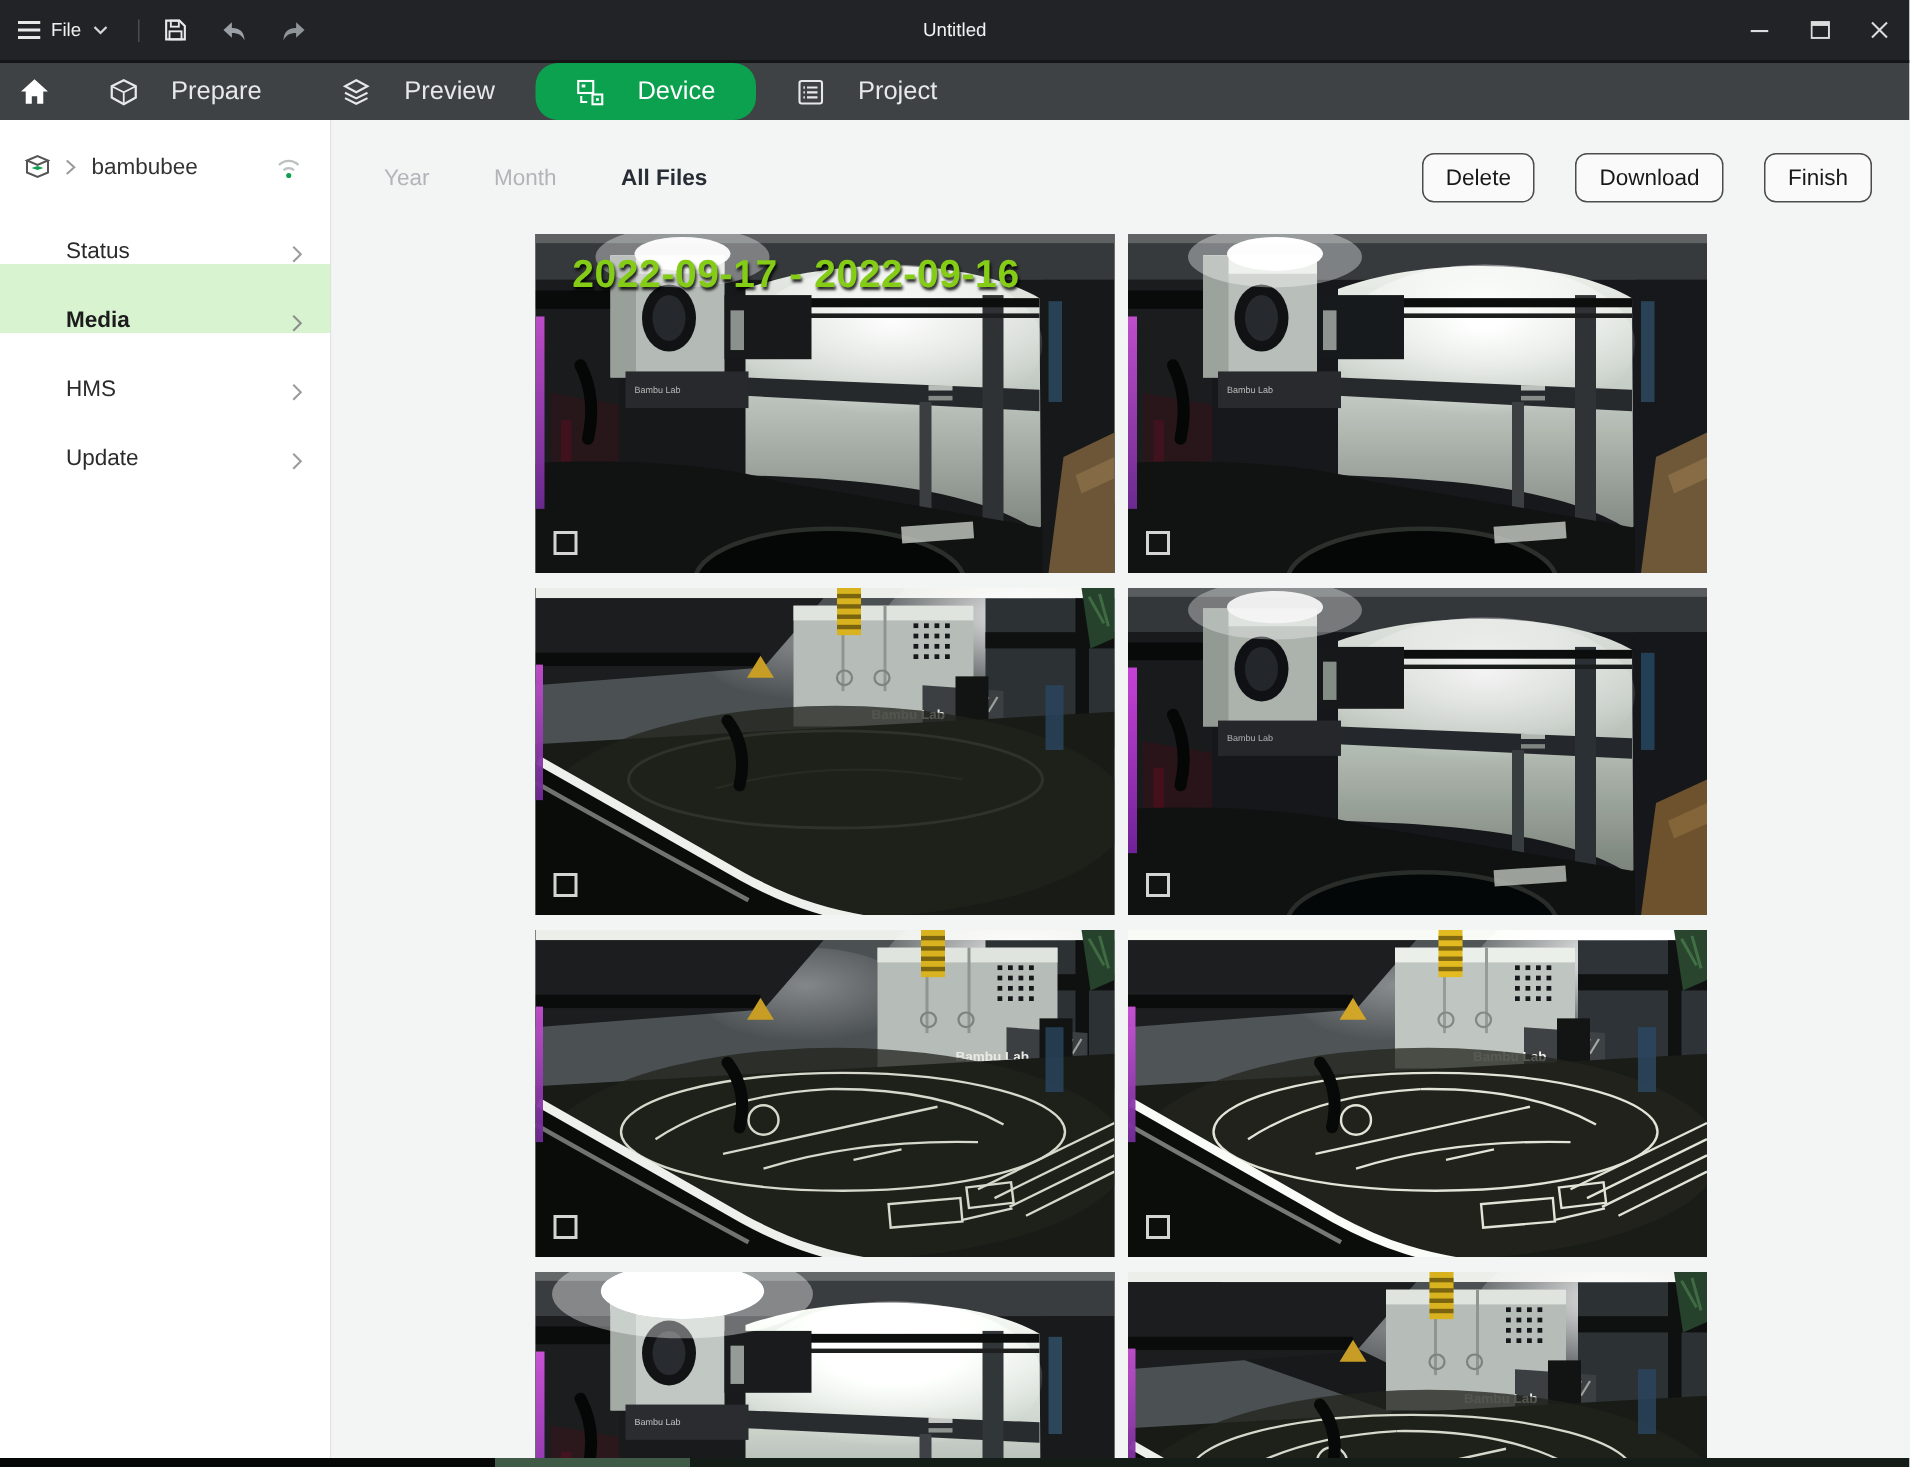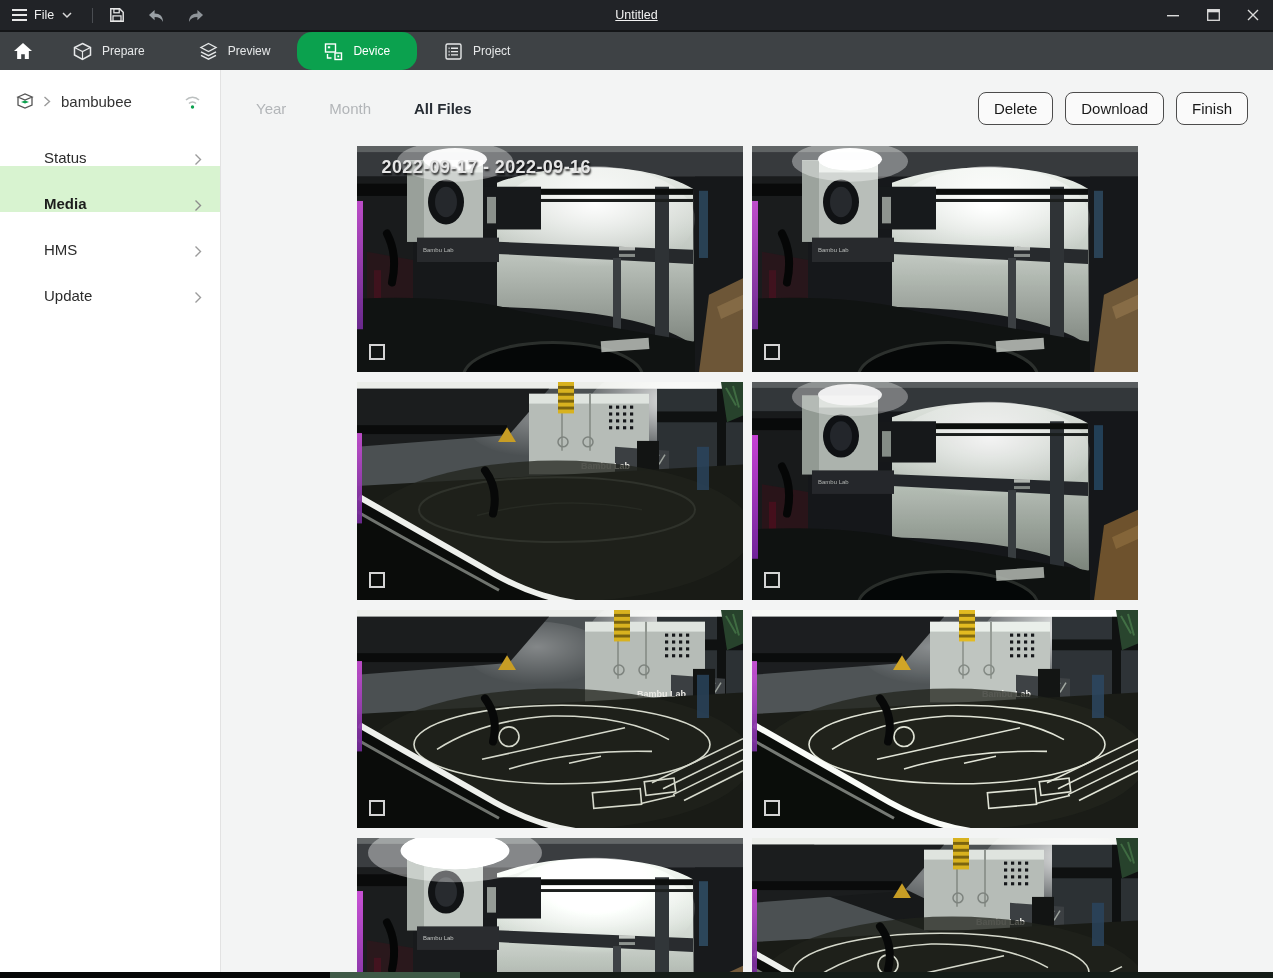--- a/index.html
+++ b/index.html
@@ -6,78 +6,78 @@
   html,body { width:1273px; height:978px; overflow:hidden; }
   body {
     font-family:"Liberation Sans", sans-serif;
     background:#f3f4f4;
     position:relative;
     box-shadow: inset 2px 0 0 #1b1d1f;
   }
 
   
   .titlebar{
-    height:32px; background:#212327; display:flex; align-items:center;
+    height:42px; background:#212327; display:flex; align-items:center;
     color:#e8e8e8; position:relative; border-bottom:2px solid #141618;
   }
   .tb-left{ display:flex; align-items:center; padding-left:12px; z-index:2; }
   .tb-item{ display:flex; align-items:center; justify-content:center; }
   .file-label{ font-size:12.5px; color:#f0f0f0; margin:0 8px 0 7px; }
   .tb-chevron{ margin-right:14px; }
   .tb-divider{ width:1px; height:15px; background:#4a4d52; margin:0 16px 0 6px; }
   .tb-icon{ margin-right:22px; cursor:pointer; }
   .tb-title{
     position:absolute; left:0; right:0; text-align:center;
-    font-size:12.5px; color:#f2f2f2; pointer-events:none;text-decoration:underline;
+    font-size:12.5px; color:#f2f2f2; pointer-events:none;
   }
   .tb-controls{ margin-left:auto; display:flex; z-index:2; }
   .tb-btn{ width:40px; height:24px; display:flex; align-items:center; justify-content:center; color:#dcdcdc; cursor:pointer; }
 
   
   .navbar{ height:38px; background:#3e4245; display:flex; align-items:stretch; color:#e6e8e9; }
   .nav-home{ width:46px; display:flex; align-items:center; justify-content:center; cursor:pointer; }
-  .nav-tab{ display:flex; align-items:center; gap:10px; padding:0 27px; font-size:12px; cursor:pointer;justify-content:flex-end; }
+  .nav-tab{ display:flex; align-items:center; gap:22px; padding:0 27px; font-size:17px; cursor:pointer;justify-content:flex-end; }
   .nav-tab.active{ background:#0ba14e; color:#ffffff;border-radius:15px; }
 
   
   .app{ display:flex; height:912px; }
   .sidebar{ width:221px; background:#ffffff; border-right:1px solid #e2e2e2; flex:none; }
   .printer-row{ height:50px; display:flex; align-items:center; padding:12px 17px 0 15px; cursor:pointer; }
   .printer-name{ font-size:15px; color:#333333; margin-left:10px; }
   .printer-row .wifi{ margin-left:auto; }
   .side-item{
     height:46px; display:flex; align-items:flex-end;
     padding:0 18px 0 44px; font-size:15px; color:#2b2b2b; cursor:pointer;
   }
   .side-item .chev{ margin-left:auto; }
   .side-item.selected{ background:#d8f3d0; font-weight:bold; color:#1c1c1c; }
 
   .content{ flex:1; display:flex; flex-direction:column; background:#f3f4f4; overflow:hidden; }
   .content-header{ height:76px; display:flex; align-items:center; padding:0 25px 0 35px; flex:none; }
   .filter-tab{ font-size:15px; color:#b2b5b8; margin-right:43px; cursor:pointer; }
   .filter-tab.active{ color:#272d34; font-weight:bold; }
-  .actions{ margin-left:auto; display:flex; gap:12px; }
+  .actions{ margin-left:auto; display:flex; gap:27px; }
   .btn{
     font-family:"Liberation Sans", sans-serif;
     font-size:15px; padding:7px 15px; border:1px solid #4c4c4c; border-radius:8px;
     background:#fafafa; color:#191919; cursor:pointer;
   }
 
   
   .media-grid{
     width:781px; margin:0 auto; display:grid;
     grid-template-columns:386px 386px;
     grid-template-rows:226px 218px 218px 218px;
     column-gap:9px; row-gap:10px;
   }
   .thumb{ position:relative; background:#101211; overflow:hidden; cursor:pointer; }
   .thumb svg.scene{ position:absolute; inset:0; width:100%; height:100%; display:block; }
   .thumb-label{
-    position:absolute; top:11px; left:25px; font-size:18px; font-weight:bold;
-    color:#e5e5e5; text-shadow:1px 2px 2px rgba(0,0,0,0.85); letter-spacing:0.4px; z-index:3;
+    position:absolute; top:11px; left:25px; font-size:26px; font-weight:bold;
+    color:#84cc16; text-shadow:1px 2px 2px rgba(0,0,0,0.85); letter-spacing:0.4px; z-index:3;
   }
   .thumb-check{
     position:absolute; left:12px; bottom:12px; width:16px; height:16px;
     border:2px solid #d4d4d4; background:rgba(25,25,25,0.15); z-index:3;
   }
 
   
   .scene-bed .pattern{ display:none; }
   .scene-bed.with-pattern .pattern{ display:block; }
   .scene-bed.with-pattern .faint-circle{ display:none; }

